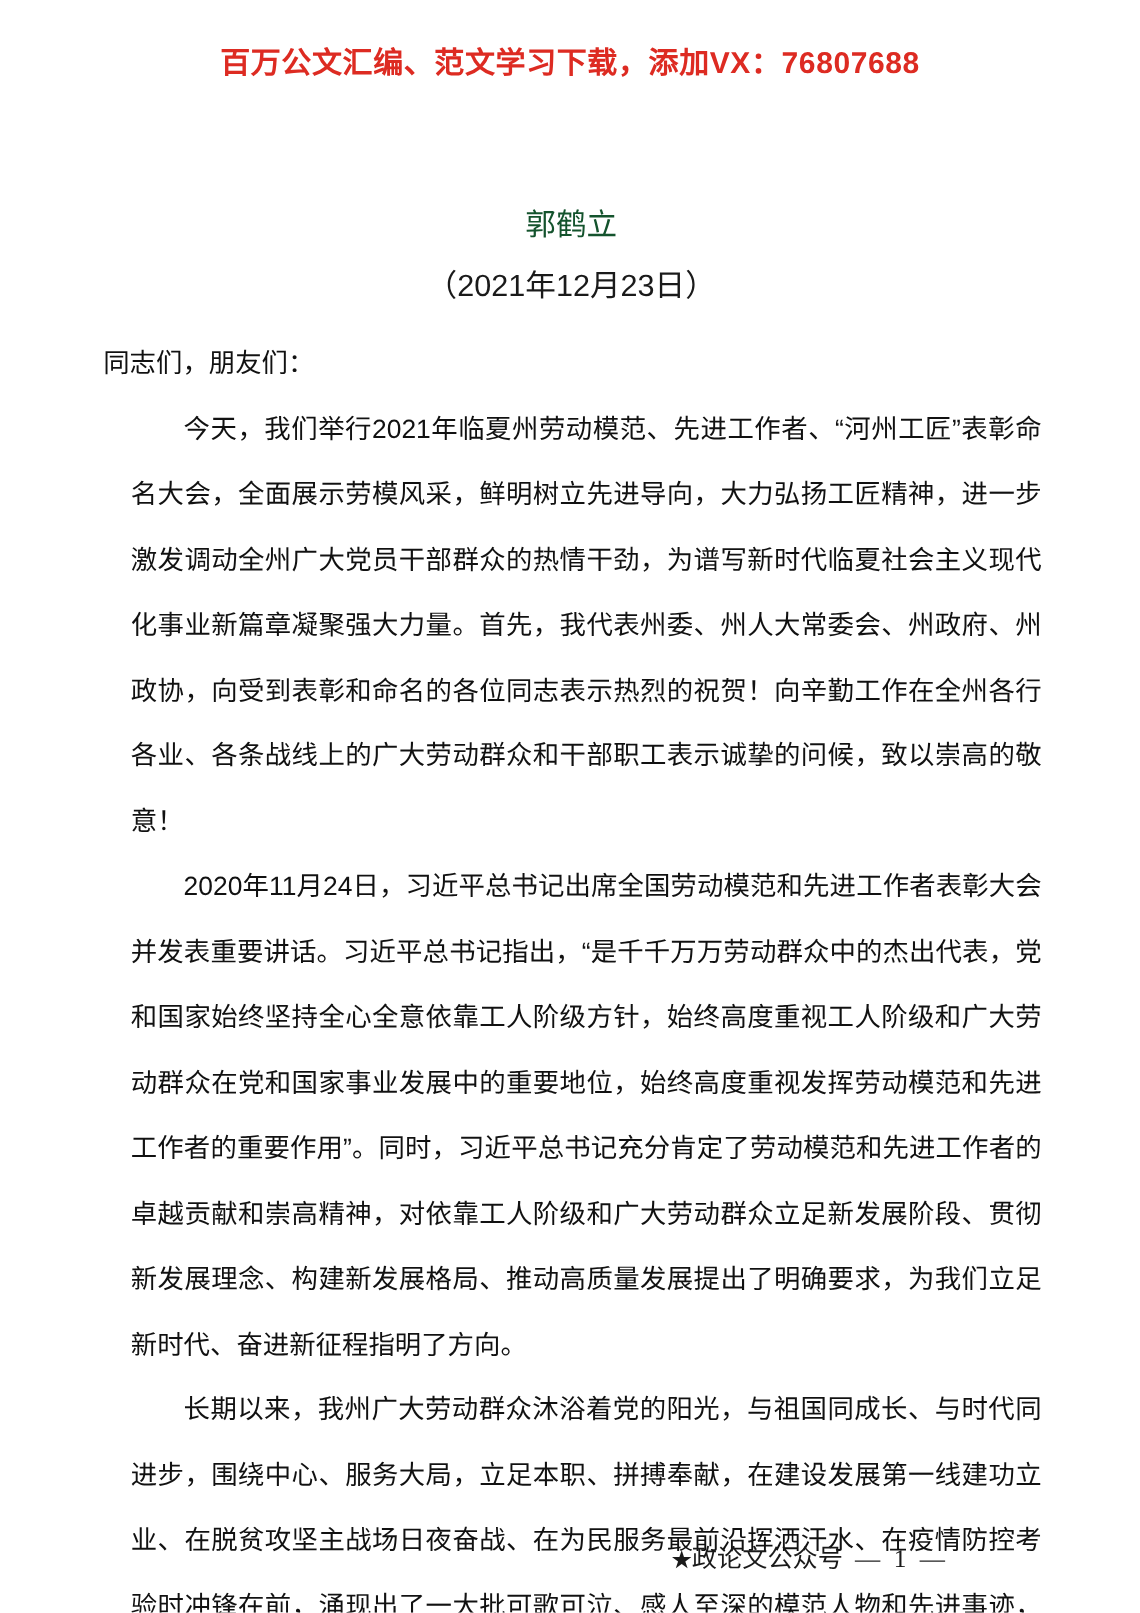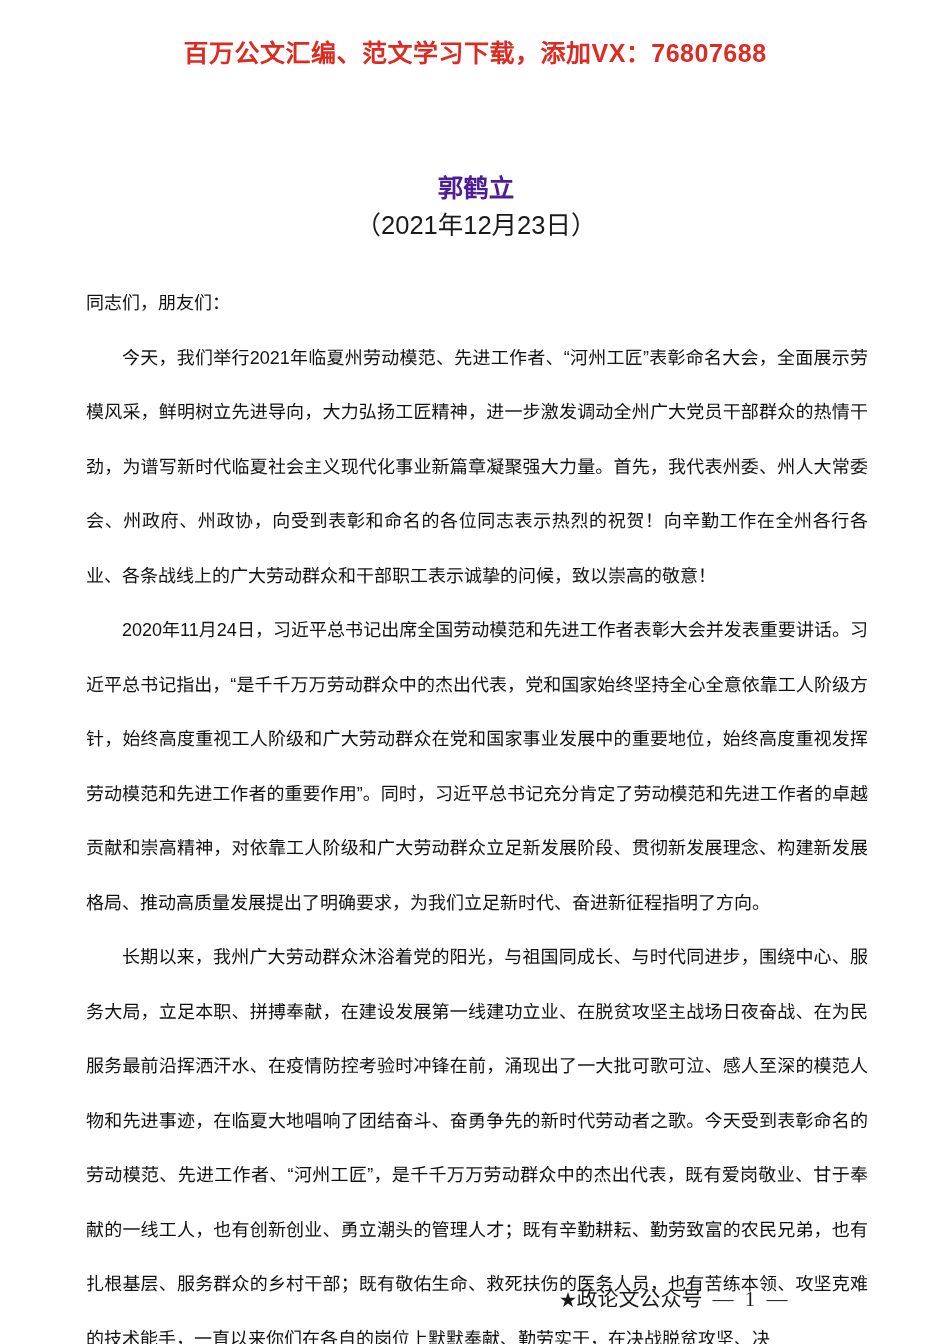--- a/index.html
+++ b/index.html
@@ -50,55 +50,56 @@
     color: #1a1a1a;
     letter-spacing: 0px;
   }
   .doc-author {
     position: absolute;
     top: 169px;
     left: 86px;
     width: 780px;
     text-align: center;
     font-size: 25.5px;
-    font-weight: 700;
+    font-weight: 400;
     line-height: 38px;
-    color: #4c1d95;
+    color: #14532d;
   }
   .doc-date {
     position: absolute;
-    top: 206px;
+    top: 220px;
     left: 86px;
     width: 780px;
     text-align: center;
     font-size: 25.5px;
     font-weight: 400;
     line-height: 38px;
     color: #1a1a1a;
   }
 
   
   .doc-body {
     position: absolute;
     top: 276px;
     left: 86px;
     width: 782px;
   }
   .para {
     margin: 0;
-    font-size: 18px;
+    font-size: 22px;
     line-height: 54.5px;
     color: #111111;
     text-align: justify;
     text-justify: inter-ideograph;
     letter-spacing: 0px;
     word-break: break-all;
   }
   .para.indent {
     text-indent: 2em;
+    margin-left: 23px;
   }
 
   
   .footer {
     position: absolute;
     top: 1282px;
     left: 0;
     width: 950px;
     text-align: center;
     padding-left: 400px;

